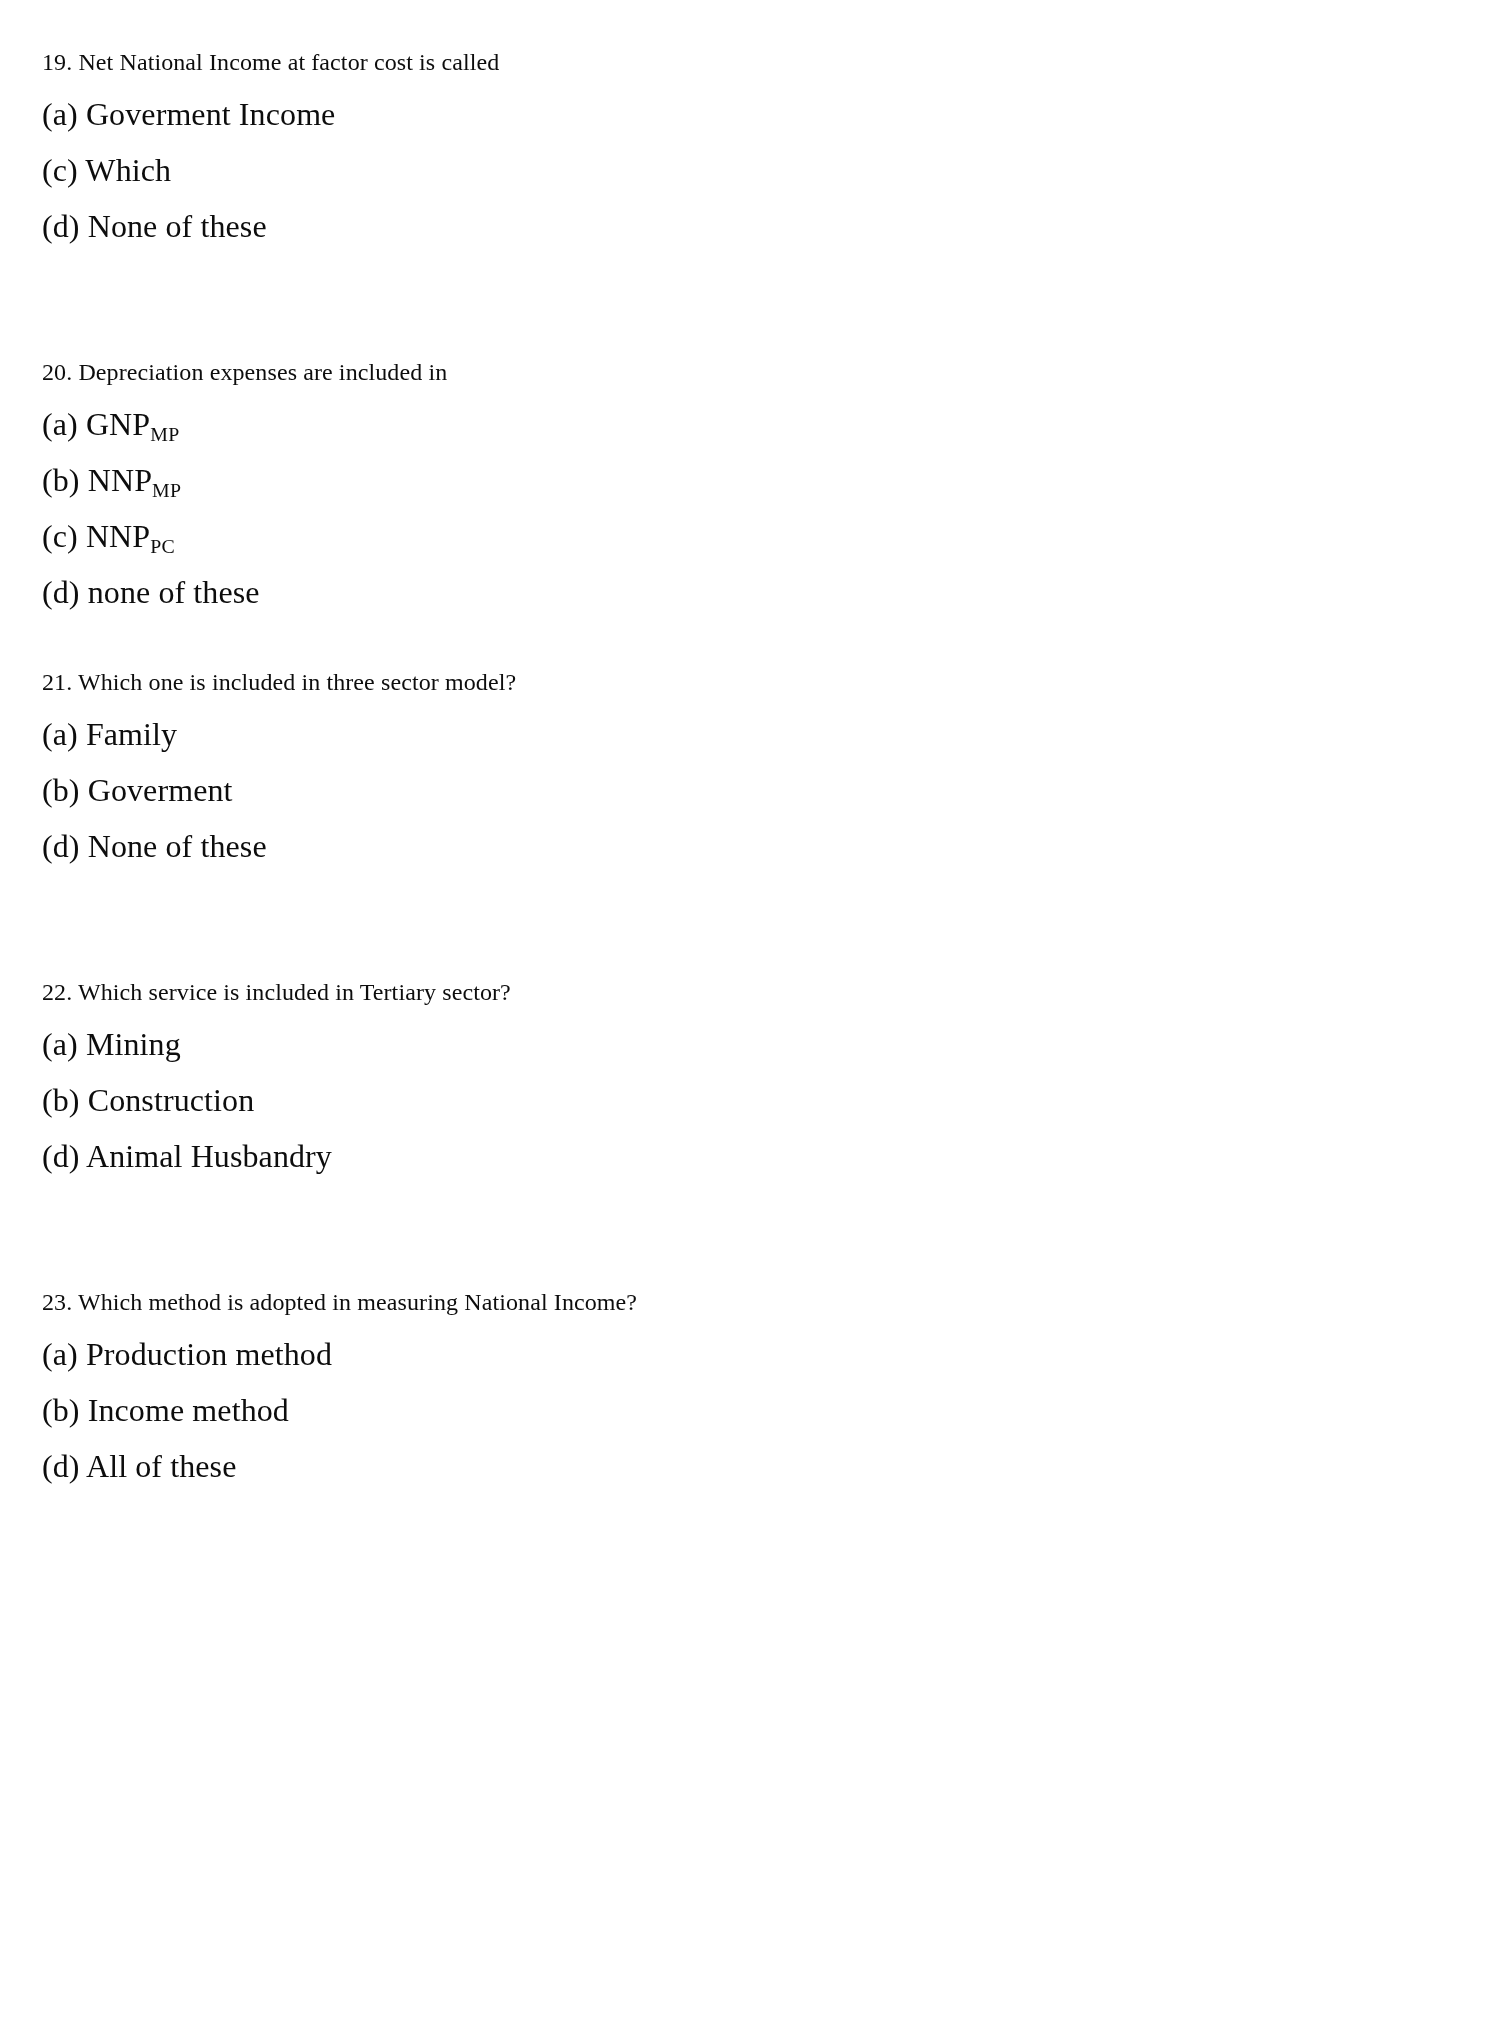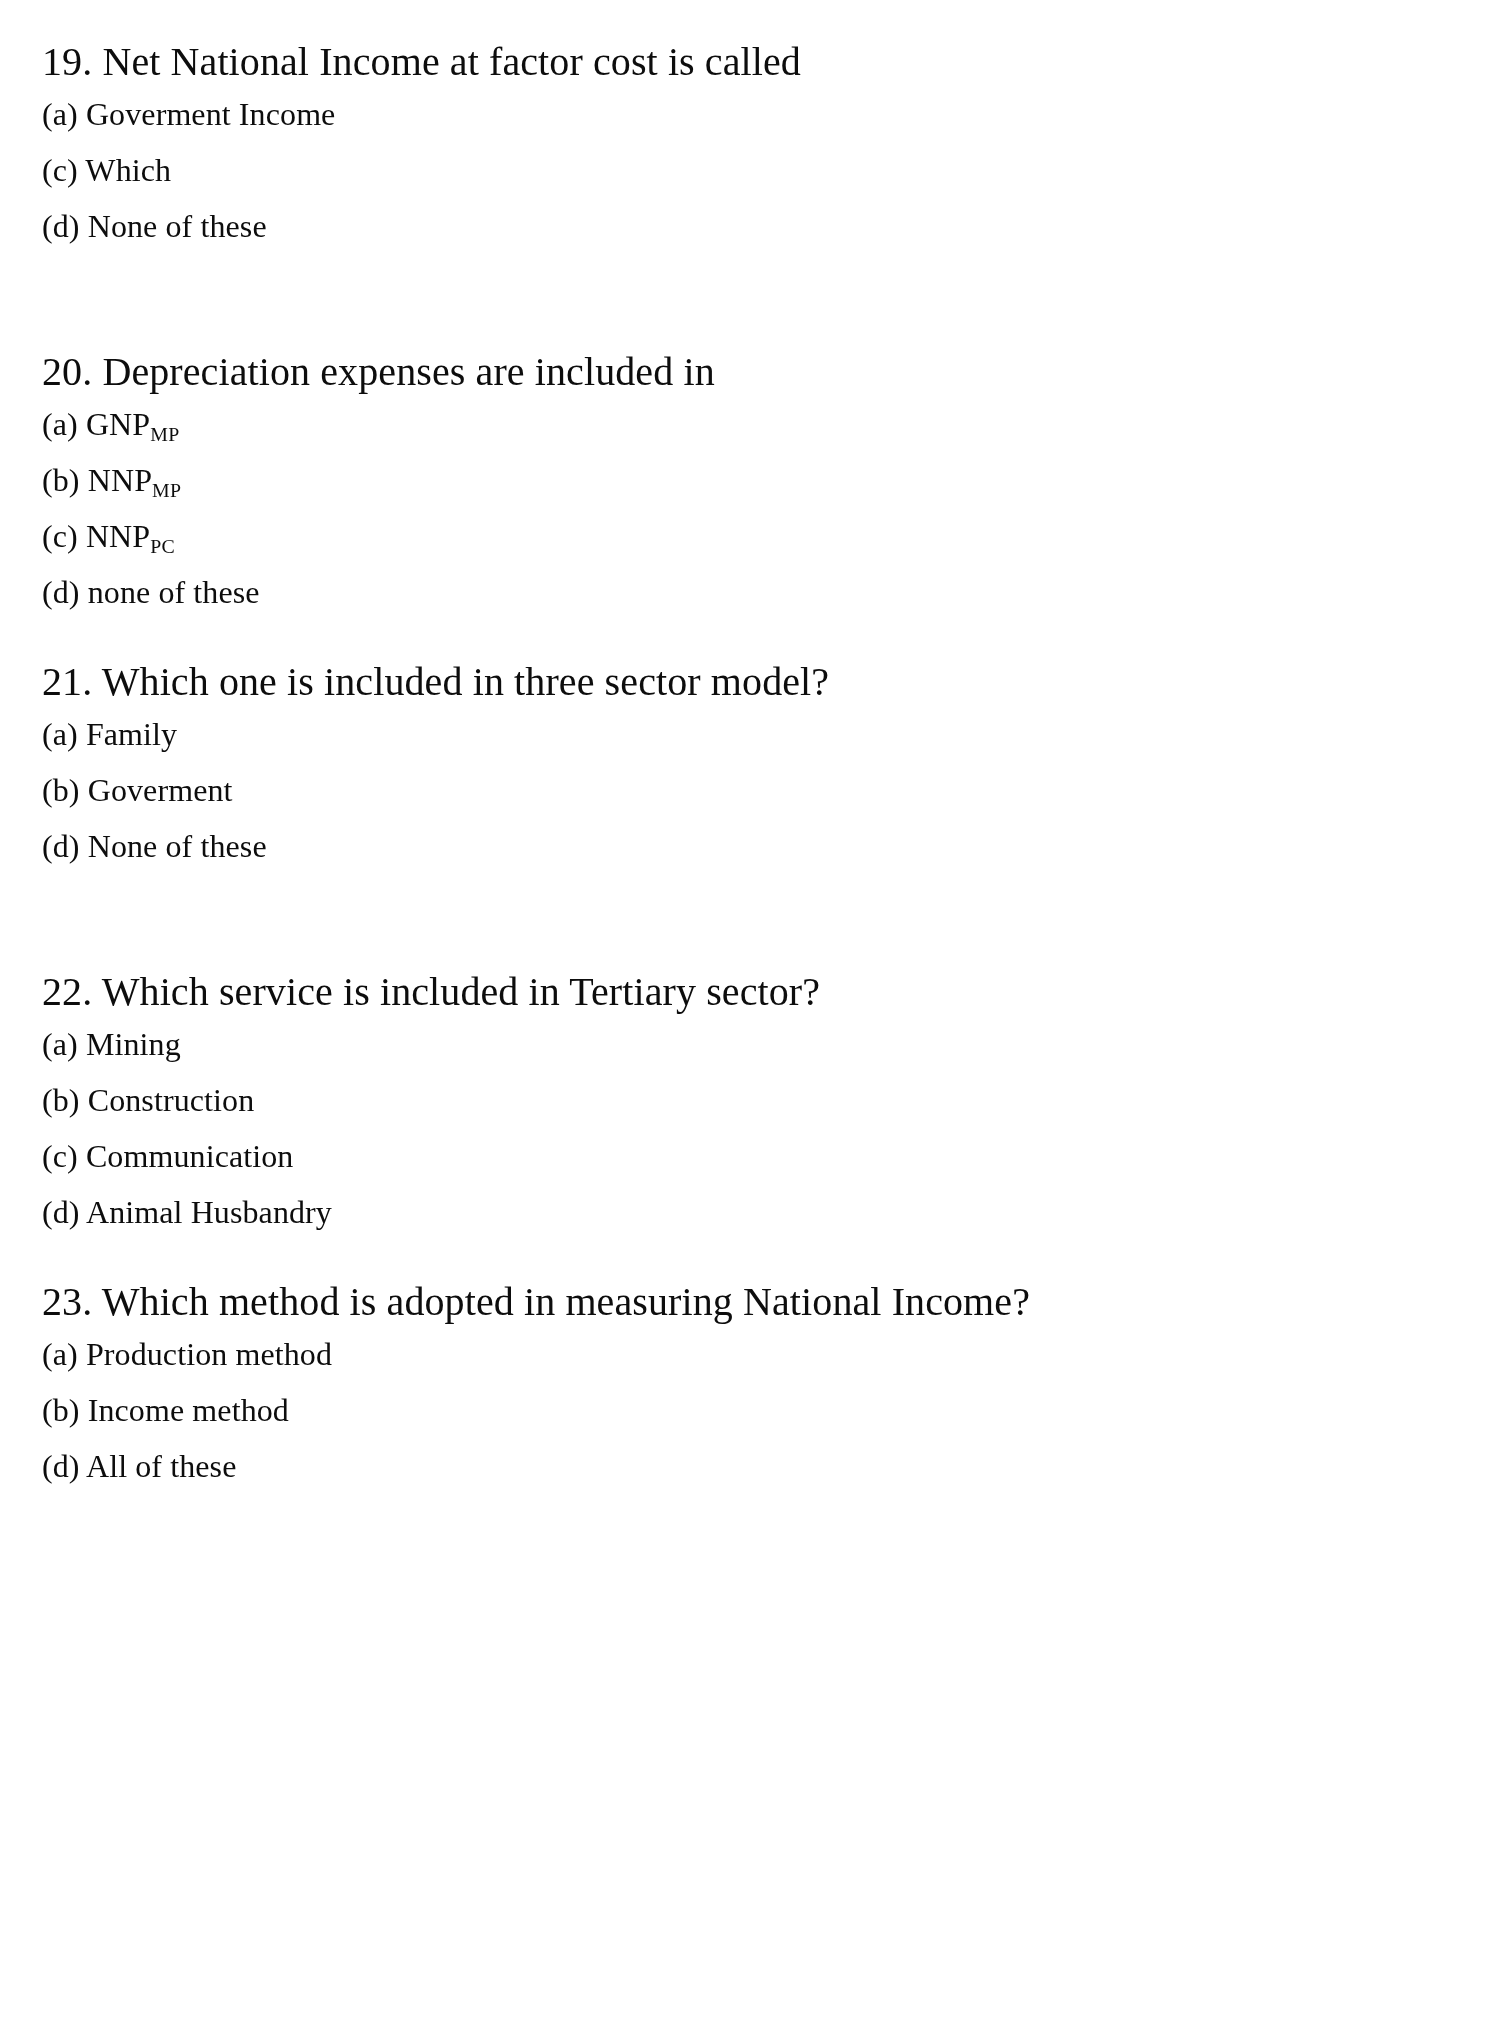--- a/index.html
+++ b/index.html
@@ -24,21 +24,21 @@
     height: 2034px;
     background: #ffffff;
     padding: 0;
   }
   .qblock {
     position: absolute;
     left: 42px;
     width: 1400px;
   }
   .qtext {
-    font-size: 40px;
+    font-size: 24px;
     line-height: 52px;
     letter-spacing: 0.1px;
     color: #0d0d0d;
     white-space: nowrap;
   }
   .opt {
     font-size: 32px;
     line-height: 52px;
     letter-spacing: 0.1px;
     color: #0d0d0d;
@@ -85,21 +85,20 @@
     <div class="qtext line-q">21. Which one is included in three sector model?</div>
     <div class="opt line-o"><span>(a) Family</span><span class="sub"></span></div>
     <div class="opt line-o"><span>(b) Goverment</span><span class="sub"></span></div>
     <div class="opt line-o"><span>(d) None of these</span><span class="sub"></span></div>
   </div>
 
   <div class="qblock q-22">
     <div class="qtext line-q">22. Which service is included in Tertiary sector?</div>
     <div class="opt line-o"><span>(a) Mining</span><span class="sub"></span></div>
     <div class="opt line-o"><span>(b) Construction</span><span class="sub"></span></div>
-    <div class="opt line-o"><span>(c) Communication</span><span class="sub"></span></div>
     <div class="opt line-o"><span>(d) Animal Husbandry</span><span class="sub"></span></div>
   </div>
 
   <div class="qblock q-23">
     <div class="qtext line-q">23. Which method is adopted in measuring National Income?</div>
     <div class="opt line-o"><span>(a) Production method</span><span class="sub"></span></div>
     <div class="opt line-o"><span>(b) Income method</span><span class="sub"></span></div>
     <div class="opt line-o"><span>(d) All of these</span><span class="sub"></span></div>
   </div>
 

